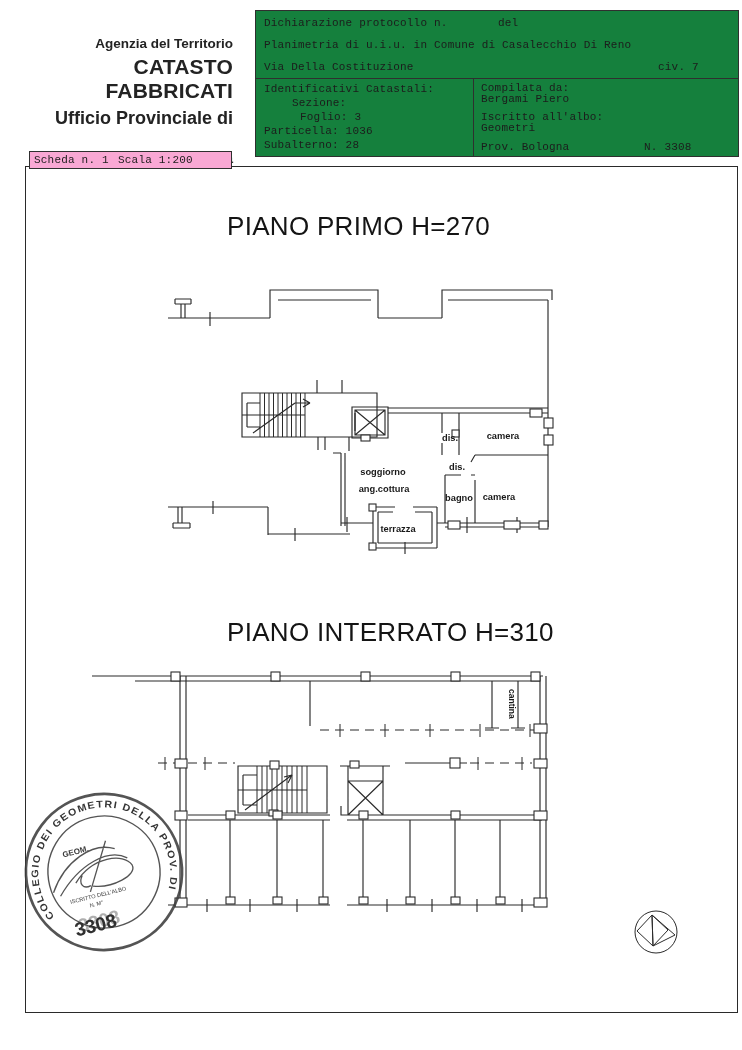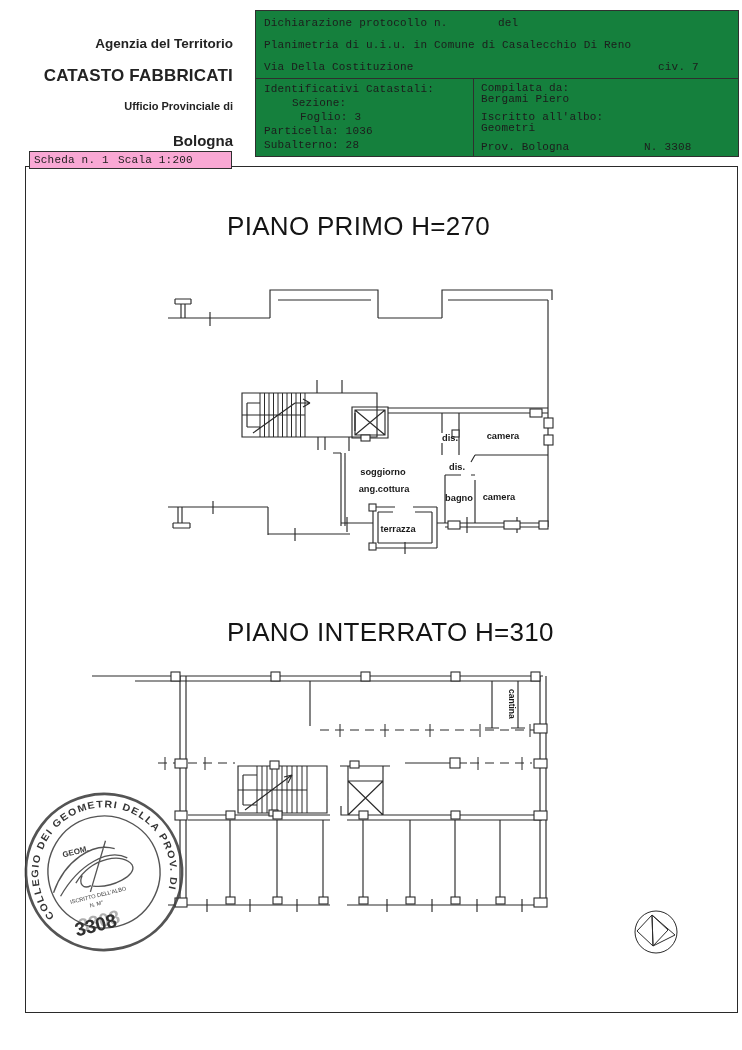--- a/index.html
+++ b/index.html
@@ -2,22 +2,22 @@
 <html><head>
 <meta charset="utf-8">
 <style>
   html,body{margin:0;padding:0;background:#e8e8e8;}
   .sheet{position:relative;width:742px;height:1050px;background:#ffffff;overflow:hidden;
          font-family:"Liberation Sans",sans-serif;color:#1d1d1d;}
   
   .agency{position:absolute;left:28px;top:36px;width:205px;text-align:right;
           font-weight:bold;color:#232323;}
   .ag1{font-size:13.5px;}
-  .ag2{font-size:17px;margin-top:15px;letter-spacing:.2px;}
-  .ag3{font-size:11px;margin-top:14px;}
+  .ag2{font-size:21px;margin-top:4px;letter-spacing:.2px;}
+  .ag3{font-size:18px;margin-top:5px;}
   .ag4{font-size:15px;margin-top:20px;}
   .decl{position:absolute;left:255px;top:10px;width:482px;height:145px;
         border:1.3px solid #2f2f2f;background:#15803d;}
   .m{position:absolute;font-family:"Liberation Mono",monospace;font-size:11px;
      color:#1c1c1c;white-space:pre;letter-spacing:.2px;line-height:1;}
   .hline{position:absolute;left:0;right:0;top:67px;border-top:1.3px solid #2f2f2f;}
   .vline{position:absolute;left:217px;top:67px;bottom:0;border-left:1.3px solid #2f2f2f;}
   .scheda{position:absolute;left:29px;top:151px;width:201px;height:16px;
           border:1.2px solid #2f2f2f;background:#f9a8d4;z-index:3;}
   

